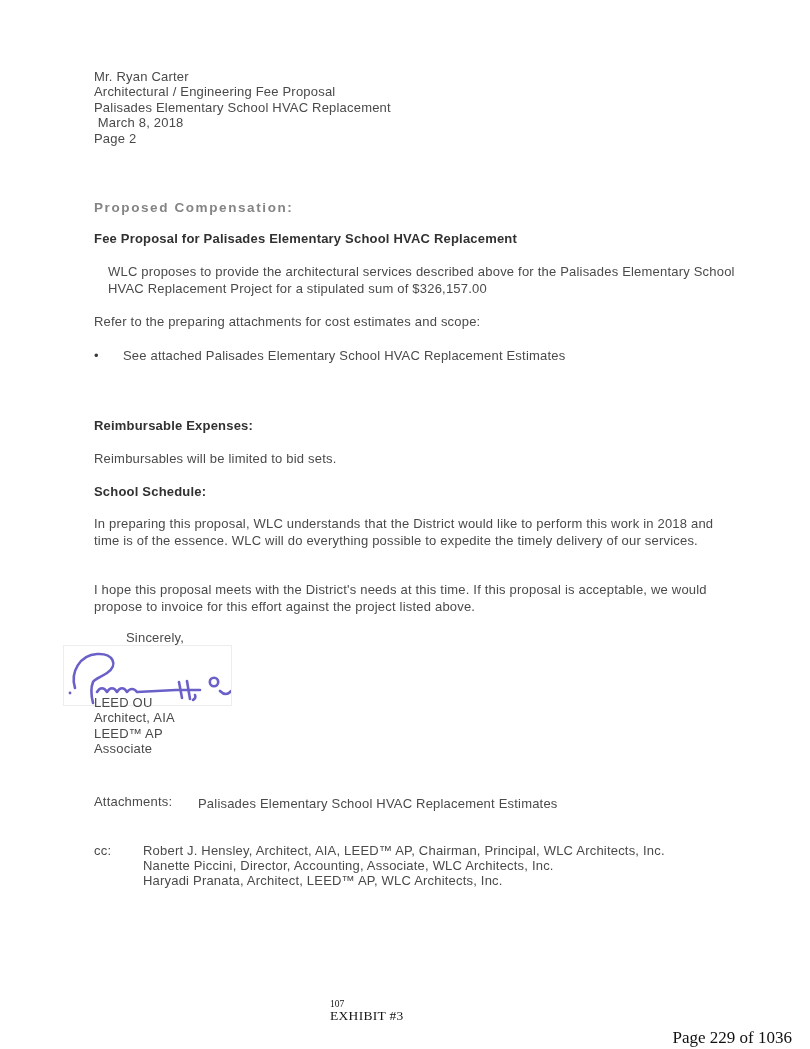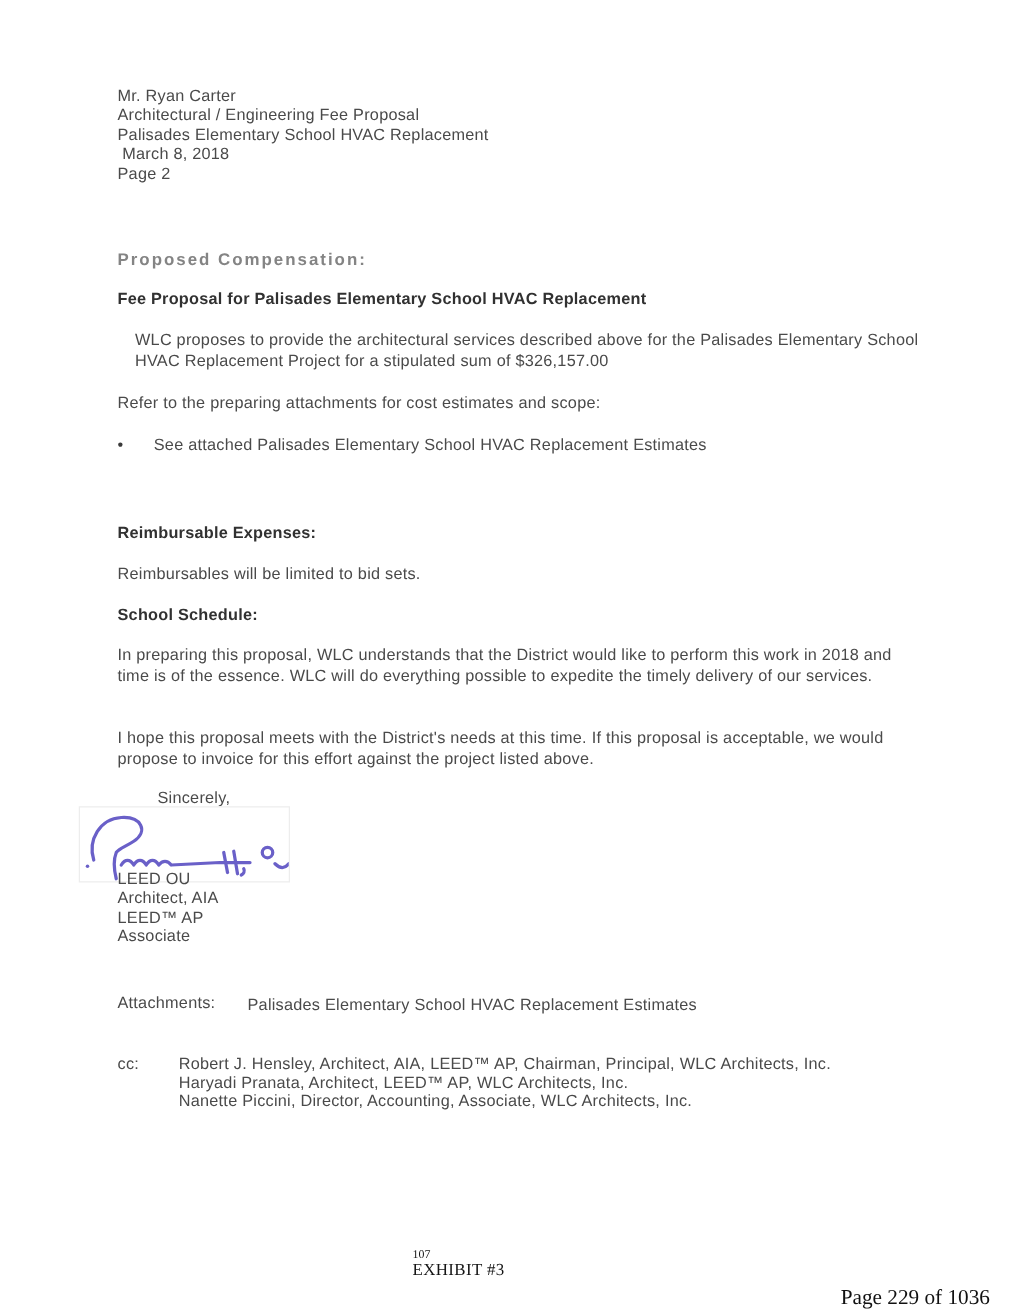--- a/index.html
+++ b/index.html
@@ -124,22 +124,22 @@
     <div>Associate</div>
   </div>
 
   <div class="abs body-text" style="left:94px; top:794px;">Attachments:</div>
   <div class="abs body-text" style="left:198px; top:796px;">Palisades Elementary School HVAC Replacement Estimates</div>
 
   <div class="abs body-text cc-row" style="left:94px; top:843px; width:660px;">
     <div class="cc-label-col">cc:</div>
     <div class="cc-names">
       <div>Robert J. Hensley, Architect, AIA, LEED™ AP, Chairman, Principal, WLC Architects, Inc.</div>
+      <div>Nanette Piccini, Director, Accounting, Associate, WLC Architects, Inc.</div>
       <div>Haryadi Pranata, Architect, LEED™ AP, WLC Architects, Inc.</div>
-      <div>Nanette Piccini, Director, Accounting, Associate, WLC Architects, Inc.</div>
     </div>
   </div>
 
   <div class="abs footer-center" style="left:330px; top:999px; width:160px;">
     <div class="footer-small">107</div>
     <div class="footer-exhibit">EXHIBIT #3</div>
   </div>
 
   <div class="abs page-stamp" style="right:18px; top:1028px;text-align:center;">Page 229 of 1036</div>
 

